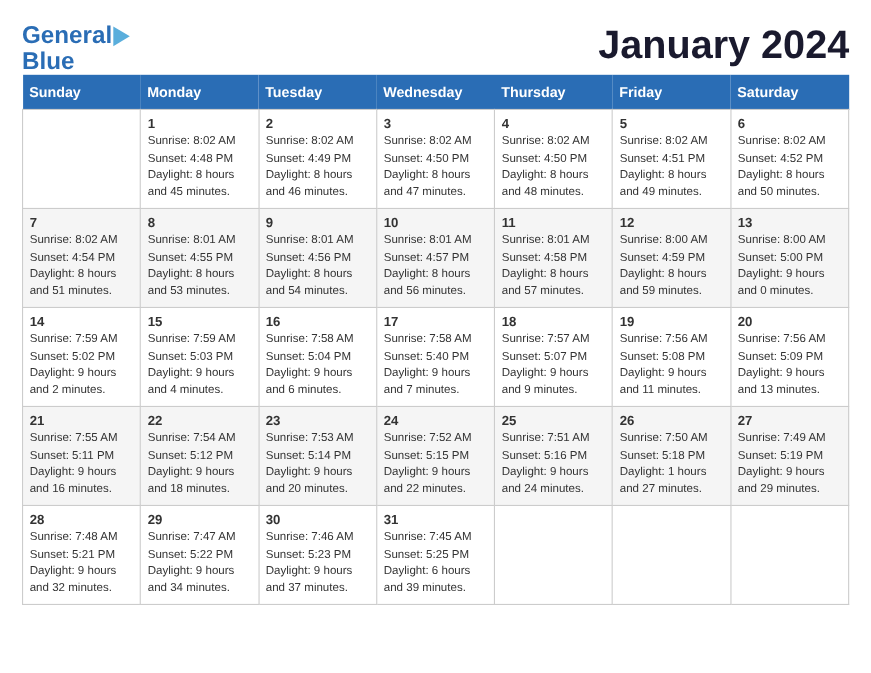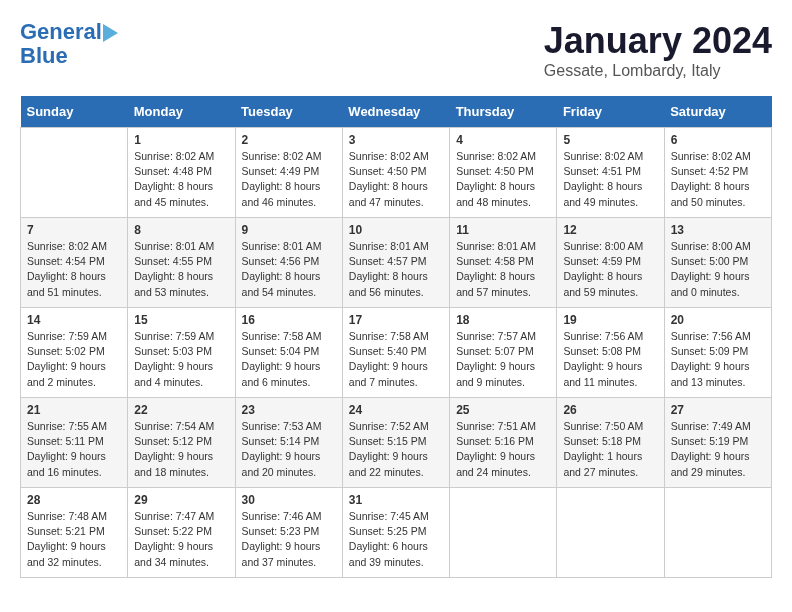--- a/index.html
+++ b/index.html
@@ -7,21 +7,21 @@
       font-family: Arial, sans-serif;
       background: #fff;
       width: 792px;
       min-height: 612px;
       padding: 20px;
     }
     .header {
       display: flex;
       align-items: flex-start;
       justify-content: space-between;
-      margin-bottom: 16px;
+      margin-bottom: 0;
     }
     .logo {
       display: flex;
       flex-direction: column;
       align-items: flex-start;
     }
     .logo-text {
       font-size: 22px;
       font-weight: bold;
       color: #1a1a2e;
@@ -95,21 +95,20 @@
           border-top: 9px solid transparent;
           border-bottom: 9px solid transparent;
           border-left: 15px solid #5aaedc;
           position:absolute; right:-16px; top:4px;
         "></div>
       </div>
     </div>
   </div>
   <div class="title-block">
     <h1>January 2024</h1>
-    <h2>Gessate, Lombardy, Italy</h2>
   </div>
 </div>
 
 <table>
   <thead>
     <tr>
     <th>Sunday</th>
         <th>Monday</th>
         <th>Tuesday</th>
         <th>Wednesday</th>

